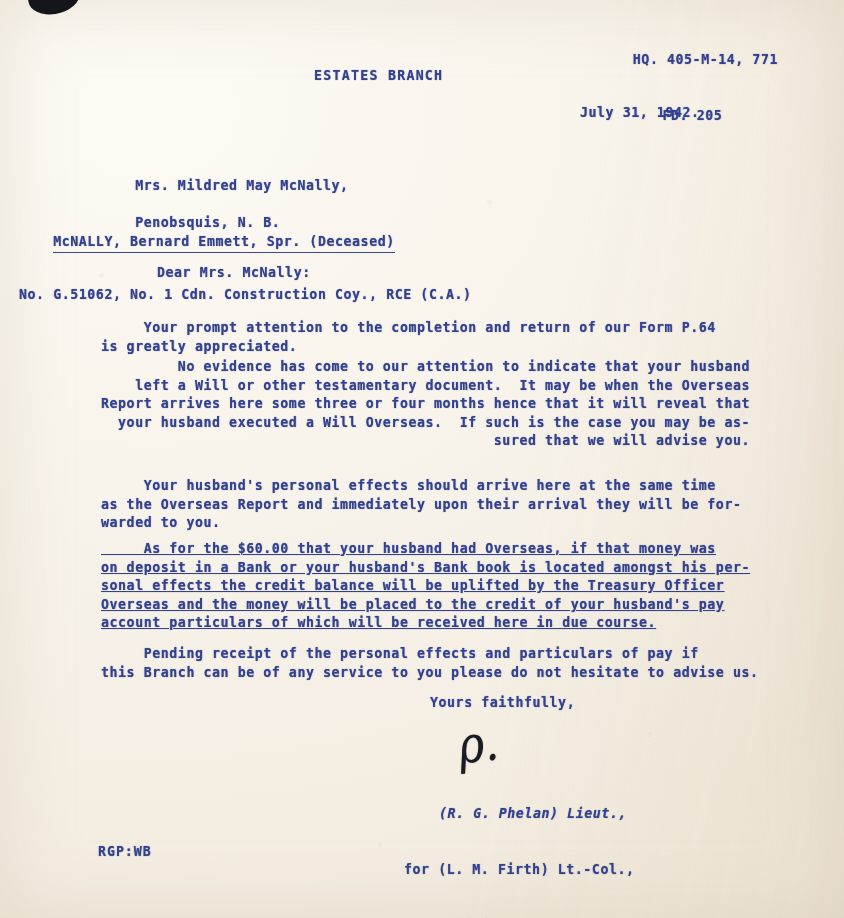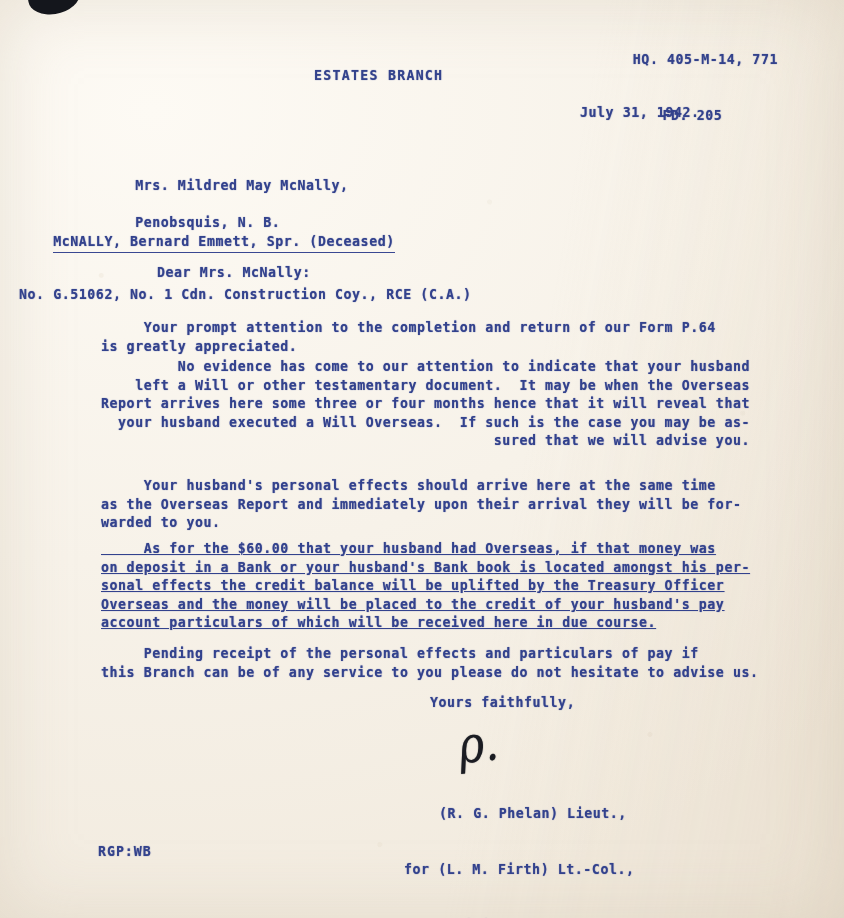--- a/index.html
+++ b/index.html
@@ -101,21 +101,21 @@
     font-size: 44px;
     line-height: 44px;
     font-style: italic;
     font-weight: 400;
     color: #1b1c22;
     transform: rotate(-7deg) scaleY(1.15);
     text-shadow: 0 0 1px rgba(27,28,34,.7);
   }
 
   .sigblock   { left: 404px; top: 768px; }
-  .sigblock .s1 { display: block; padding-left: 35px; }
+  .sigblock .s1 { display: block; padding-left: 35px; font-style: italic; }
   .sigblock .s2 { display: block; }
   .sigblock .s3 { display: block; padding-left: 35px; }
 
   .initials   { left: 98px; top: 843px; letter-spacing: 1px; }
 
   
   .para, .addr, .subject, .salutation, .closing, .sigblock {
     filter: saturate(1.02);
   }
 </style>

